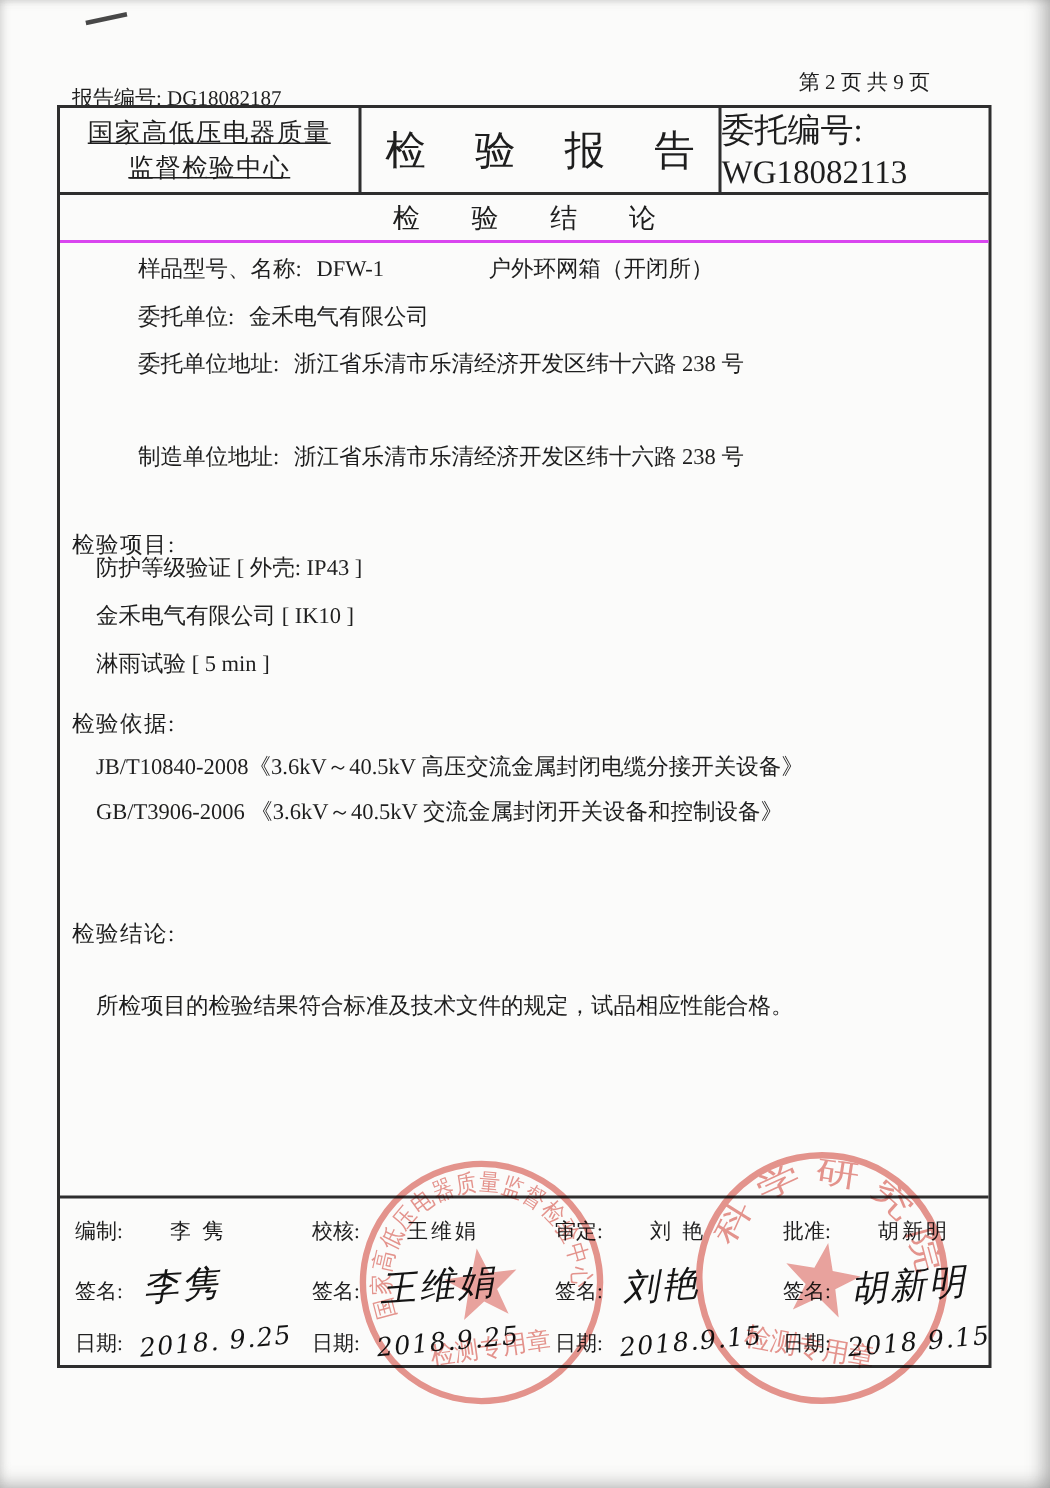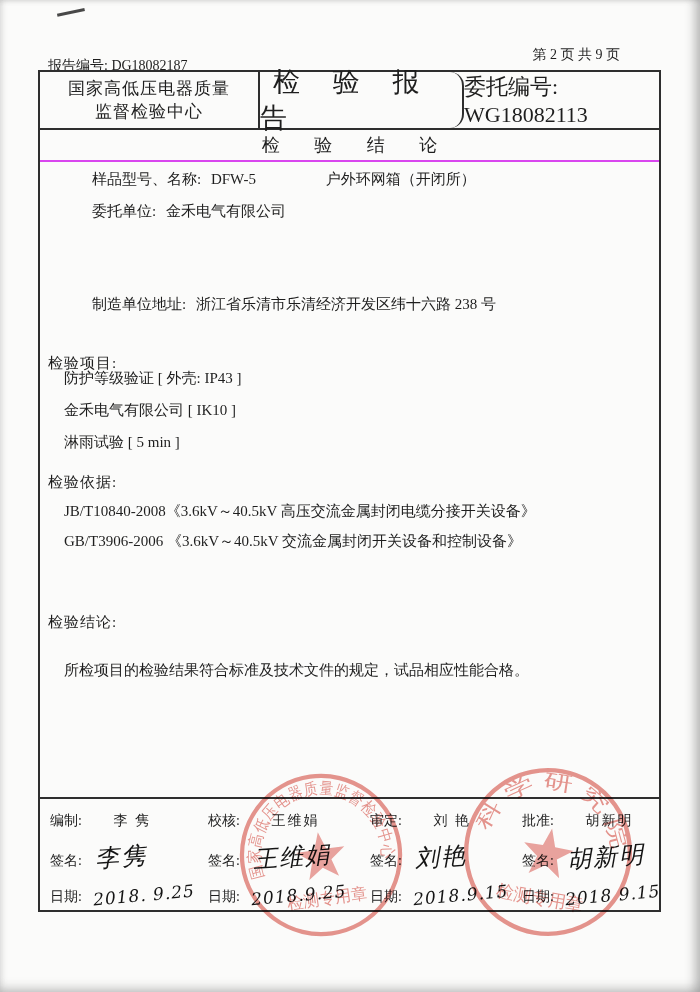--- a/index.html
+++ b/index.html
@@ -16,22 +16,22 @@
                inset 0 3px 5px -2px rgba(140,140,140,.18);}
   .pen-mark{position:absolute;left:56px;top:2px;width:28px;height:9px;
     border-bottom:3px solid #1b1b1b;transform:rotate(-12deg);opacity:.8;}
   .topline{position:absolute;left:38px;right:38px;top:46px;height:20px;font-size:14px;}
   .report-no{position:absolute;left:10px;top:11px;}
   .page-info{position:absolute;right:42px;top:0;}
   .main-table{position:absolute;left:38px;top:70px;width:623px;height:842px;
     border:2px solid #2e2e2e;box-sizing:border-box;background:transparent;}
   .header-row{display:flex;height:56px;border-bottom:2px solid #2e2e2e;}
   .hcell{box-sizing:border-box;display:flex;flex-direction:column;justify-content:center;align-items:center;}
-  .hcell.org{width:220px;border-right:2px solid #2e2e2e;font-size:17px;line-height:23px;letter-spacing:1px;}
-  .hcell.title{width:204px;border-right:2px solid #2e2e2e;font-size:27px;letter-spacing:13px;text-indent:13px;font-weight:500;border-radius:14px;}
+  .hcell.org{width:201px;border-right:2px solid #2e2e2e;font-size:17px;line-height:23px;letter-spacing:1px;text-decoration:underline;}
+  .hcell.title{width:240px;border-right:2px solid #2e2e2e;font-size:27px;letter-spacing:13px;text-indent:13px;font-weight:500;}
   .hcell.comm{flex:1;font-size:22px;}
   .section-row{height:30px;line-height:30px;text-align:center;font-size:18px;
     letter-spacing:15px;text-indent:15px;border-bottom:2px solid #d946ef;font-weight:500;}
   .content{position:relative;height:635px;font-size:15px;}
   .line{position:absolute;left:8px;white-space:nowrap;}
   .line .lbl{margin-right:6px;margin-left:44px;}
   .gap2{margin-left:66px;}
   .indent{left:24px;}
   .heading{letter-spacing:1px;}
   .signoff{position:relative;height:117px;border-top:2px solid #2e2e2e;font-size:14px;padding-left:40px;}
@@ -75,26 +75,30 @@
         <span>WG18082113</span>
       </div>
     </div>
   </div>
 
   <div class="section-row">检 验 结 论</div>
 
   <div class="content">
     <div class="line" style="top:8px">
       <span class="lbl">样品型号、名称:</span>
-      <span>DFW-5</span>
+      <span>DFW-1</span>
       <span class="gap2">户外环网箱（开闭所）</span>
     </div>
     <div class="line" style="top:40px">
       <span class="lbl">委托单位:</span>
       <span>金禾电气有限公司</span>
+    </div>
+    <div class="line" style="top:71px">
+      <span class="lbl">委托单位地址:</span>
+      <span>浙江省乐清市乐清经济开发区纬十六路 238 号</span>
     </div>
     <div class="line" style="top:133px">
       <span class="lbl">制造单位地址:</span>
       <span>浙江省乐清市乐清经济开发区纬十六路 238 号</span>
     </div>
 
     <div class="line heading" style="top:192px">检验项目:</div>
     <div class="line indent" style="top:207px">防护等级验证 [ 外壳: IP43 ]</div>
     <div class="line indent" style="top:239px">金禾电气有限公司 [ IK10 ]</div>
     <div class="line indent" style="top:271px">淋雨试验 [ 5 min ]</div>

